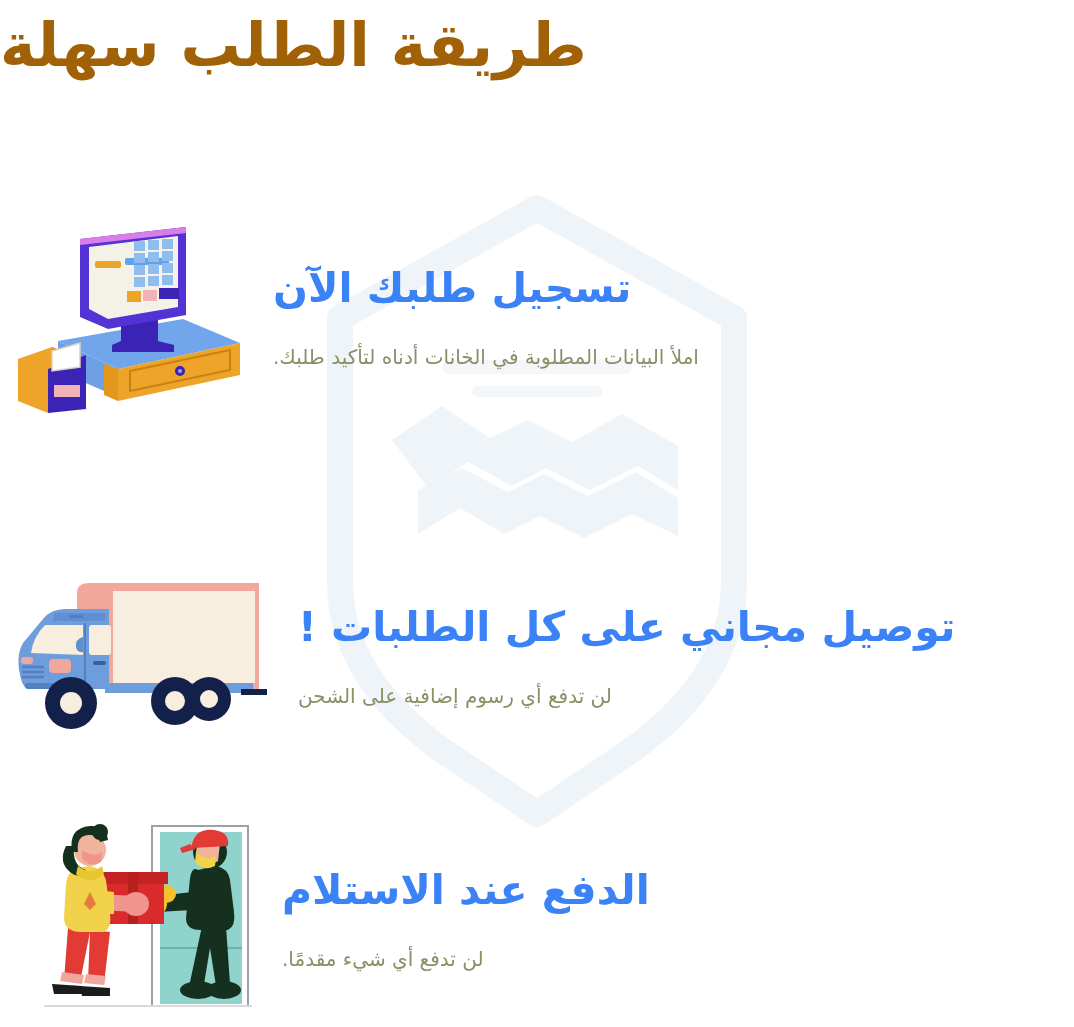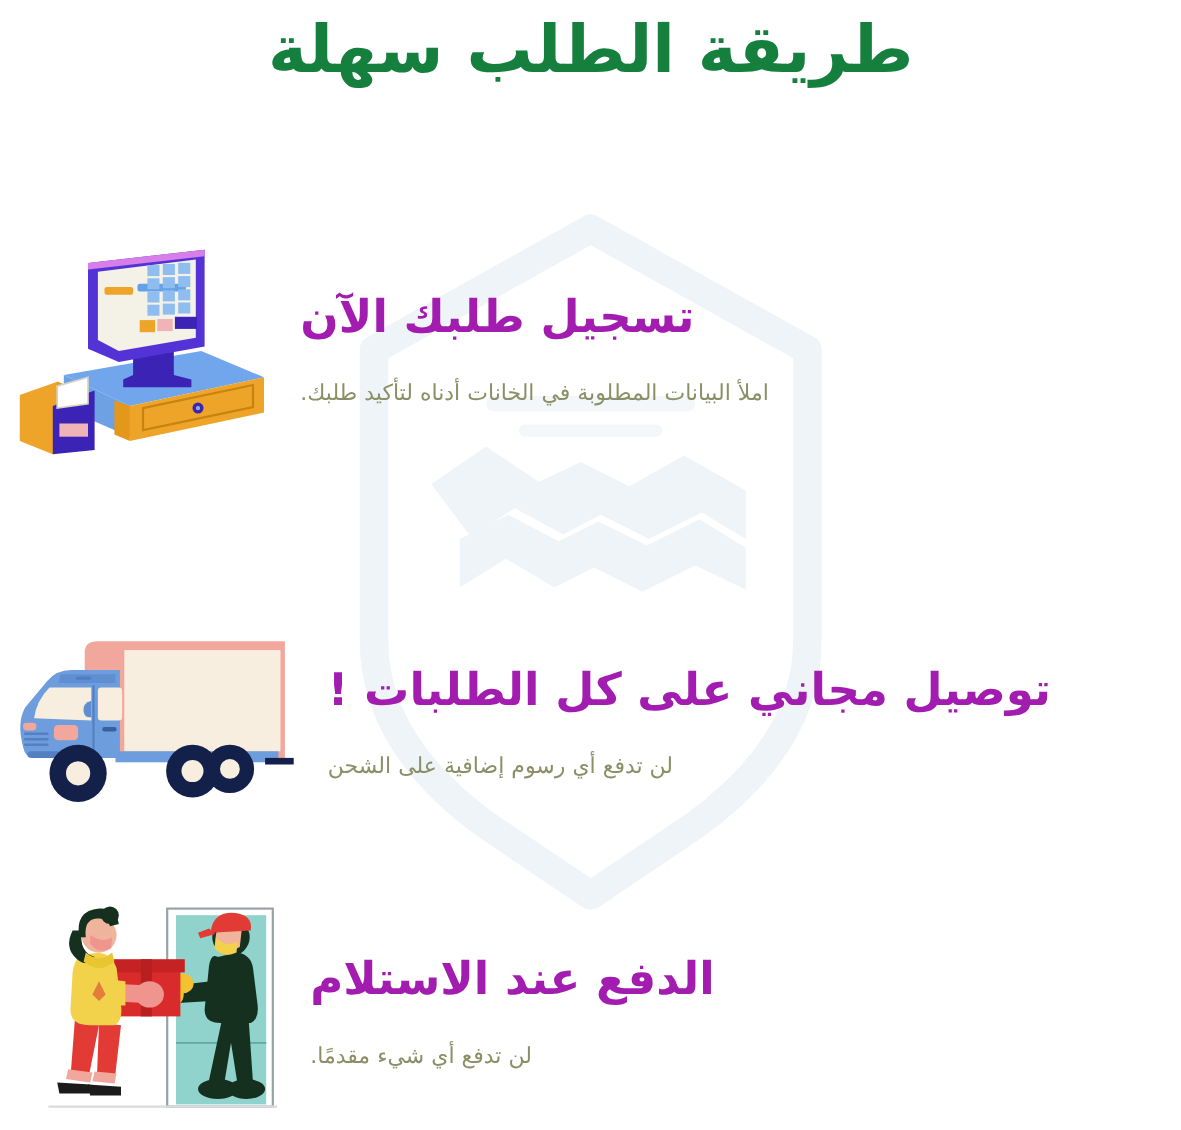--- a/index.html
+++ b/index.html
@@ -27,24 +27,24 @@
     opacity:1;
     pointer-events:none;
     z-index:0;
   }
   .watermark svg { width:100%; height:100%; display:block; }
 
   
   .page-title {
     position:absolute;
     top:8px; left:0; right:0;
-    text-align:center;
+    text-align:left;
     font-size:60px;
     font-weight:bold;
-    color:#15803d;
+    color:#a16207;
     letter-spacing:0px;
     line-height:1.25;
     z-index:3;
     direction:rtl;
   }
 
   
   .feature {
     position:absolute;
     left:0; right:0;
@@ -65,21 +65,21 @@
   .feature .art-col {
     flex:0 0 auto;
     width:250px;
     display:flex;
     align-items:center;
     justify-content:center;
   }
   .feature-title {
     font-size:41px;
     font-weight:bold;
-    color:#a21caf;
+    color:#3b82f6;
     line-height:1.35;
     white-space:nowrap;
     direction:rtl;
     text-align:left;
   }
   .feature-sub {
     margin-top:26px;
     font-size:20px;
     font-weight:normal;
     color:#8a8f66;

